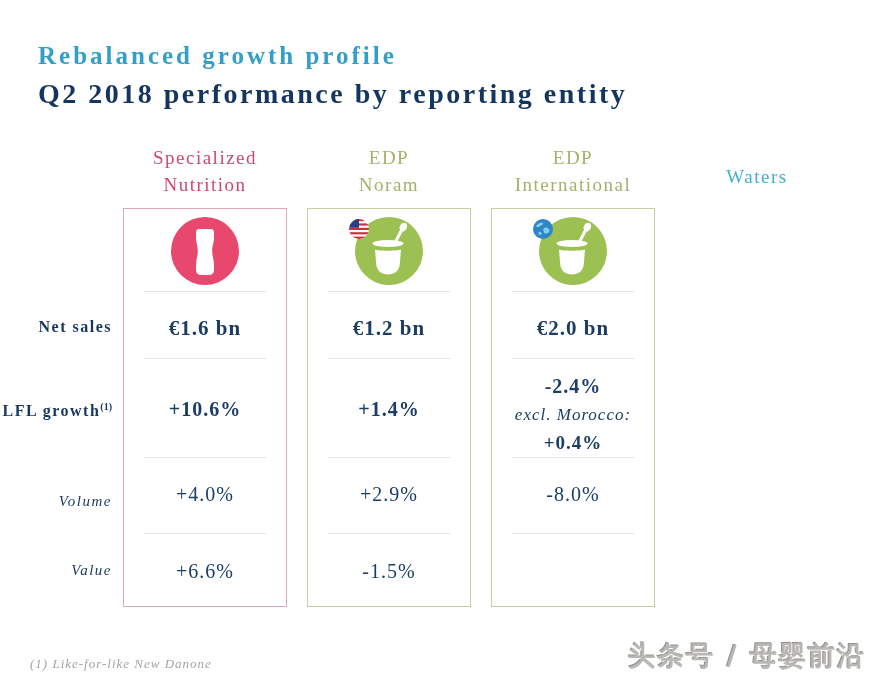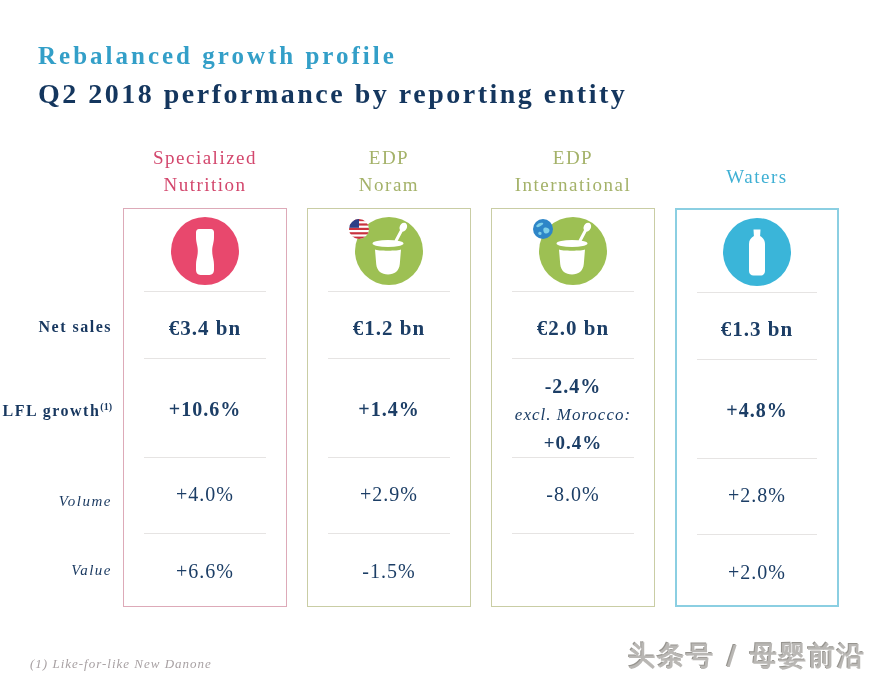--- a/index.html
+++ b/index.html
@@ -107,21 +107,21 @@
   <div class="row-label rl-val">Value</div>
 
   <div class="card b-pink pos1">
     <div class="icon-wrap">
       <svg width="68" height="68" viewBox="0 0 68 68">
         <circle cx="34" cy="34" r="34" fill="#e8486d"></circle>
         <path fill="#fff" d="M28 12 h12 c1.8 0 3 1.4 3 3.2 v5 c0 5.5 -1.8 8.3 -1.8 13.8 0 5.5 1.8 8.3 1.8 13.8 v5 c0 3 -1.6 5.2 -4.6 5.2 h-8.8 c-3 0 -4.6 -2.2 -4.6 -5.2 v-5 c0 -5.5 1.8 -8.3 1.8 -13.8 0 -5.5 -1.8 -8.3 -1.8 -13.8 v-5 c0 -1.8 1.2 -3.2 3 -3.2 z"></path>
       </svg>
     </div>
     <div class="sep sep1"></div>
-    <div class="cell net bold">€3.4 bn</div>
+    <div class="cell net bold">€1.6 bn</div>
     <div class="sep sep2"></div>
     <div class="cell lfl bold">+10.6%</div>
     <div class="sep sep3"></div>
     <div class="cell vol">+4.0%</div>
     <div class="sep sep4"></div>
     <div class="cell val">+6.6%</div>
   </div>
 
   <div class="card b-olive pos2">
     <div class="icon-wrap">
@@ -189,33 +189,17 @@
     <div class="cell lfl-multi cell" style="top:163px;">
       <div class="big">-2.4%</div>
       <div class="note">excl. Morocco:</div>
       <div class="note-val">+0.4%</div>
     </div>
     <div class="sep sep3"></div>
     <div class="cell vol">-8.0%</div>
     <div class="sep sep4"></div>
   </div>
 
-  <div class="card b-cyan pos4">
-    <div class="icon-wrap">
-      <svg width="68" height="68" viewBox="0 0 68 68">
-        <circle cx="34" cy="34" r="34" fill="#3ab5d9"></circle>
-        <path fill="#fff" d="M30.5 11.5 h7 l-0.4 6.5 c3 2 4.9 4 4.9 8 v27 c0 2.8 -2 4.5 -4.5 4.5 h-7 c-2.5 0 -4.5 -1.7 -4.5 -4.5 v-27 c0 -4 1.9 -6 4.9 -8 z"></path>
-      </svg>
-    </div>
-    <div class="sep sep1"></div>
-    <div class="cell net bold">€1.3 bn</div>
-    <div class="sep sep2"></div>
-    <div class="cell lfl bold">+4.8%</div>
-    <div class="sep sep3"></div>
-    <div class="cell vol">+2.8%</div>
-    <div class="sep sep4"></div>
-    <div class="cell val">+2.0%</div>
-  </div>
 
   <div class="footnote">(1) Like-for-like New Danone</div>
   <div class="watermark">头条号 / 母婴前沿</div>
 
 </div>
 
 </body></html>

